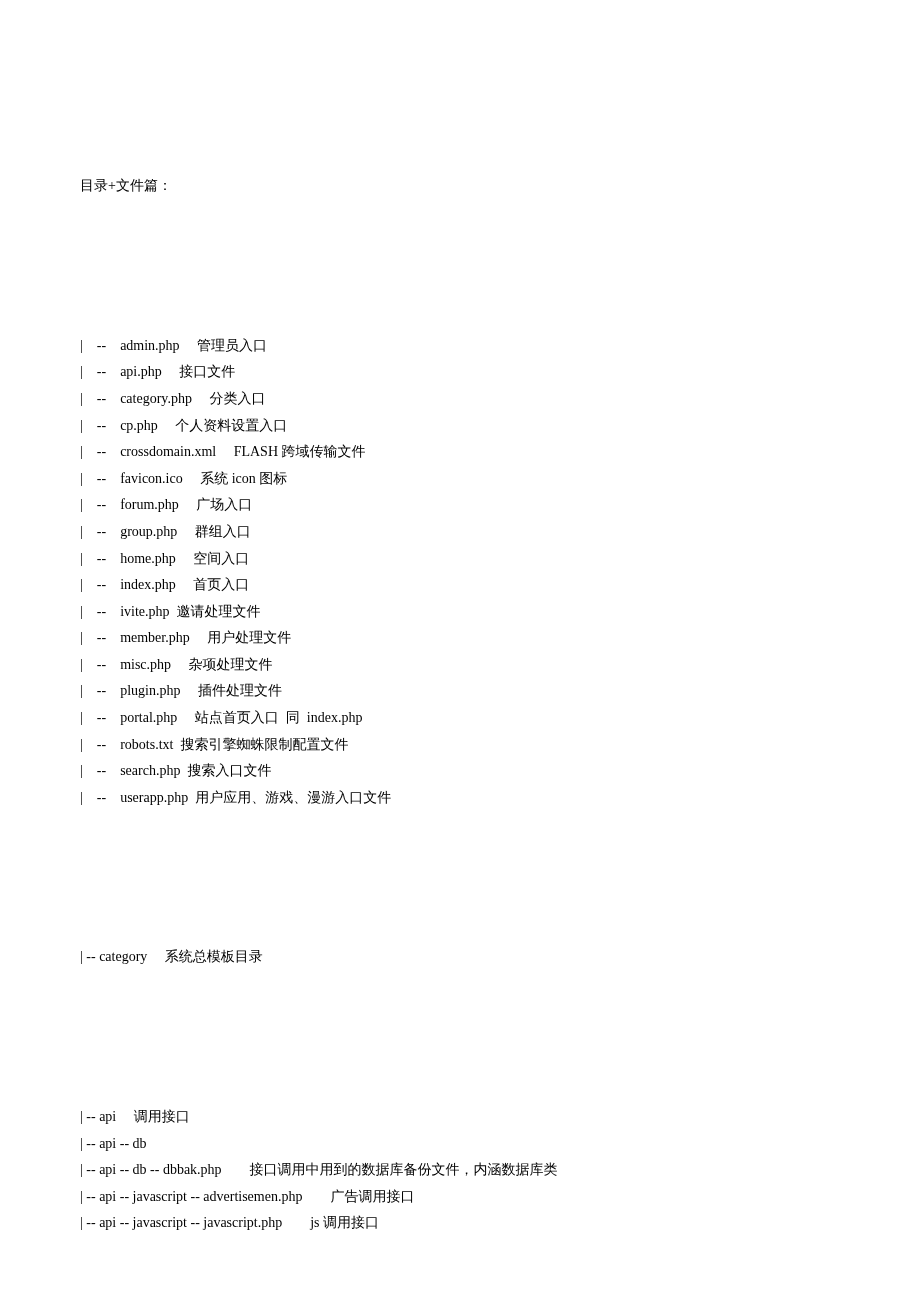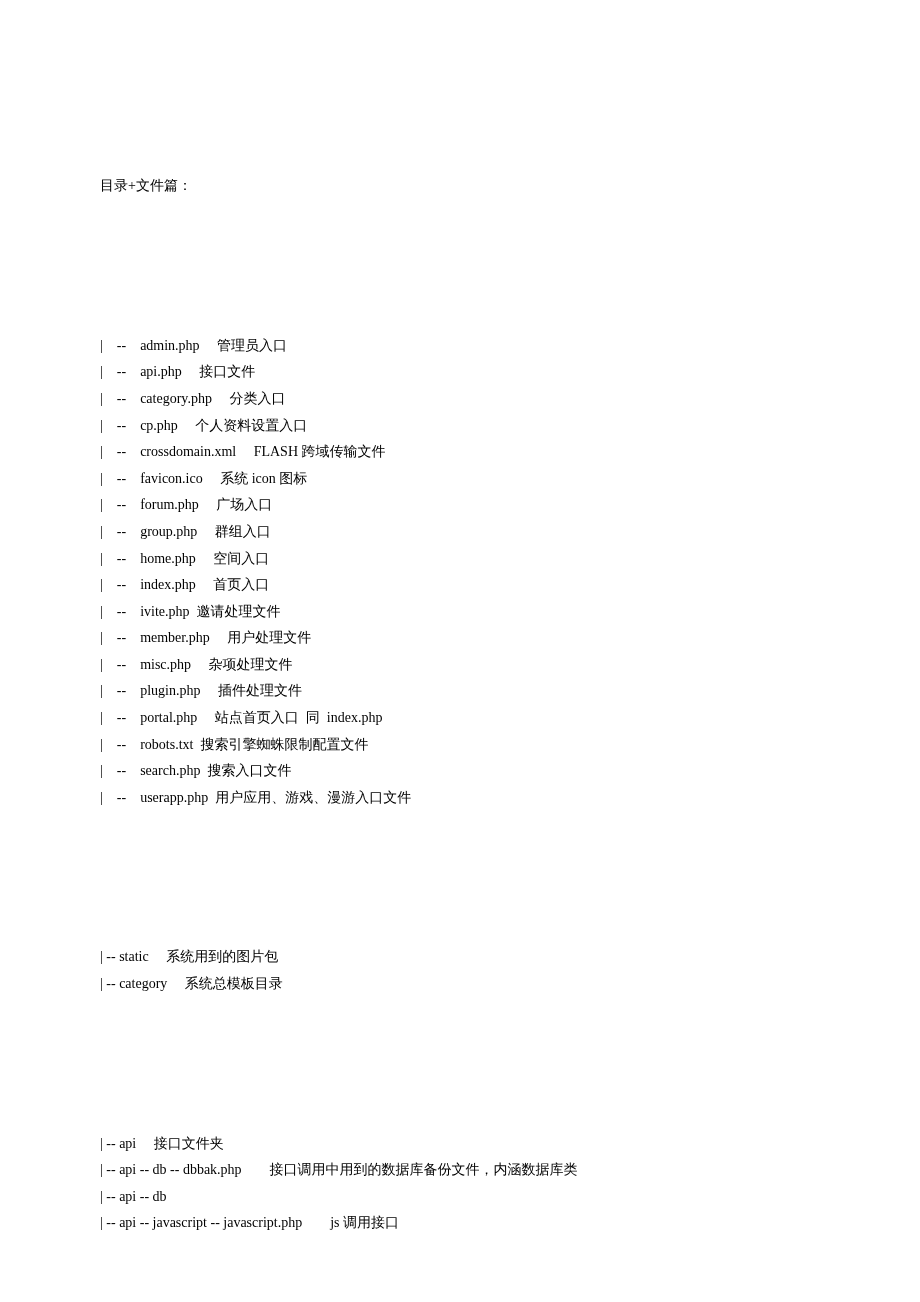--- a/index.html
+++ b/index.html
@@ -11,32 +11,31 @@
       margin: 0;
       padding: 120px 80px 80px 80px;
       width: 920px;
       box-sizing: border-box;
     }
     .content {
       white-space: pre-wrap;
     }
     .line {
       display: block;
-      margin-left: 20px;
     }
     .blank {
       height: 1.9em;
     }
   </style>
 </head>
 <body>
 
 <div class="content">
   <span class="line">目录+文件篇：</span>
   <div class="blank"></div>
   <div id="sec1"><span class="line">|　--　admin.php　 管理员入口</span><span class="line">|　--　api.php　 接口文件</span><span class="line">|　--　category.php　 分类入口</span><span class="line">|　--　cp.php　 个人资料设置入口</span><span class="line">|　--　crossdomain.xml　 FLASH 跨域传输文件</span><span class="line">|　--　favicon.ico　 系统 icon 图标</span><span class="line">|　--　forum.php　 广场入口</span><span class="line">|　--　group.php　 群组入口</span><span class="line">|　--　home.php　 空间入口</span><span class="line">|　--　index.php　 首页入口</span><span class="line">|　--　ivite.php  邀请处理文件</span><span class="line">|　--　member.php　 用户处理文件</span><span class="line">|　--　misc.php　 杂项处理文件</span><span class="line">|　--　plugin.php　 插件处理文件</span><span class="line">|　--　portal.php　 站点首页入口  同  index.php</span><span class="line">|　--　robots.txt  搜索引擎蜘蛛限制配置文件</span><span class="line">|　--　search.php  搜索入口文件</span><span class="line">|　--　userapp.php  用户应用、游戏、漫游入口文件</span></div>
   <div class="blank"></div>
-  <div id="sec2"><span class="line">| -- static　 系统用到的图片包</span><span class="line">| -- category　 系统总模板目录</span></div>
+  <div id="sec2"><span class="line">| -- category　 系统总模板目录</span></div>
   <div class="blank"></div>
-  <div id="sec3"><span class="line">| -- api　 接口文件夹</span><span class="line">| -- api -- db -- dbbak.php　　接口调用中用到的数据库备份文件，内涵数据库类</span><span class="line">| -- api -- db</span><span class="line">| -- api -- javascript -- javascript.php　　js 调用接口</span></div>
+  <div id="sec3"><span class="line">| -- api　 调用接口</span><span class="line">| -- api -- db</span><span class="line">| -- api -- db -- dbbak.php　　接口调用中用到的数据库备份文件，内涵数据库类</span><span class="line">| -- api -- javascript -- advertisemen.php　　广告调用接口</span><span class="line">| -- api -- javascript -- javascript.php　　js 调用接口</span></div>
   
   
 </div>
 
 </body></html>

